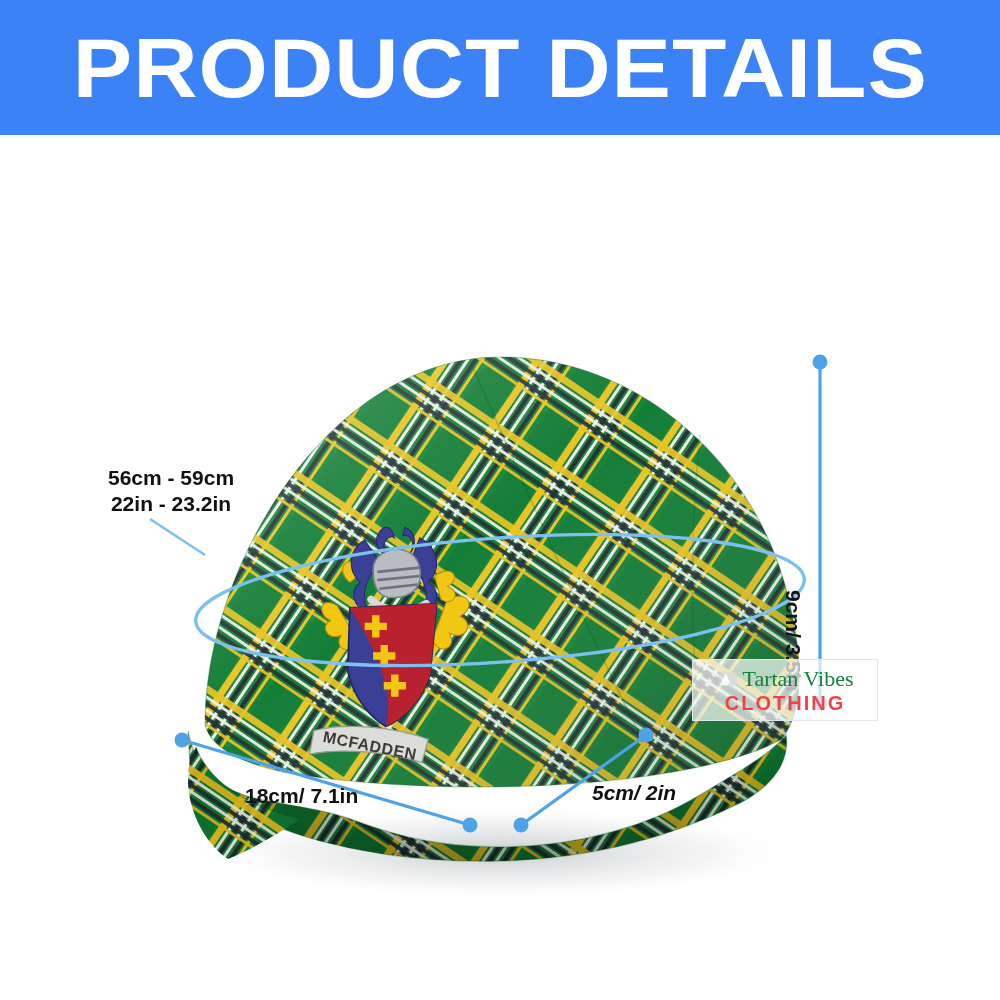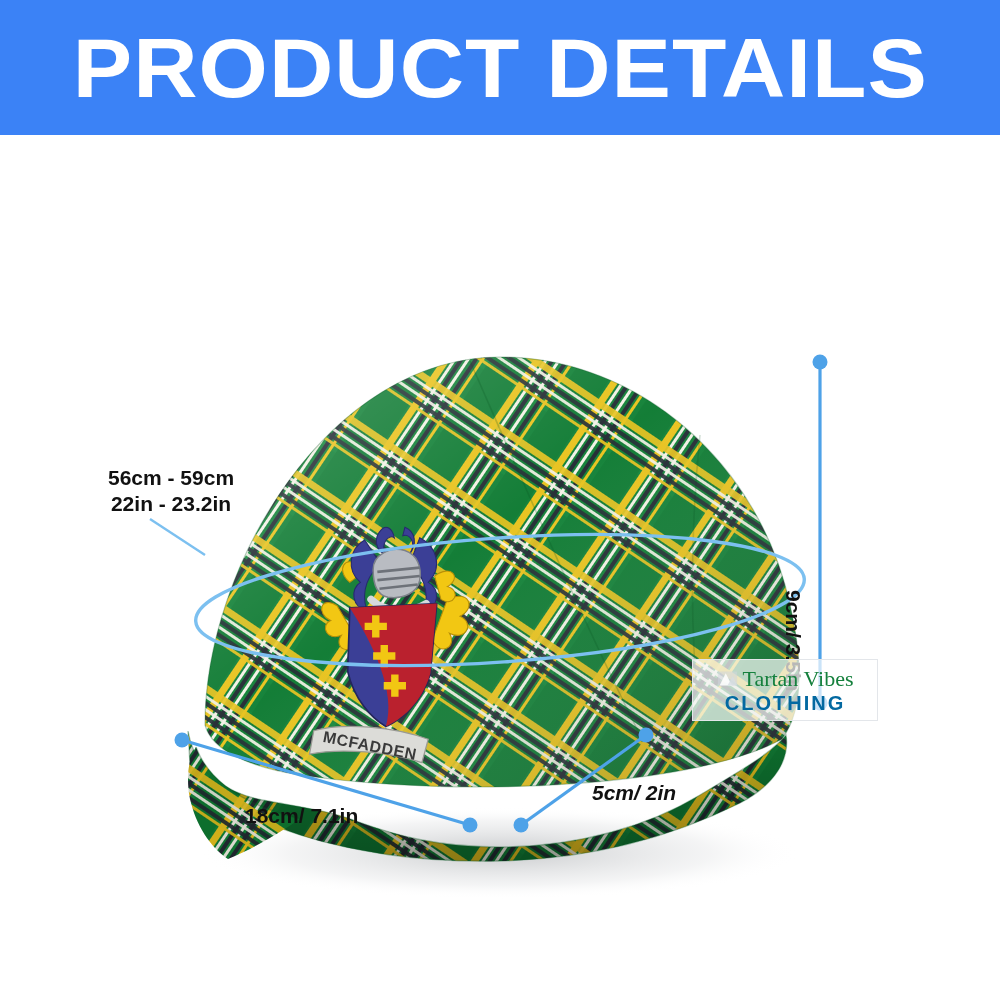--- a/index.html
+++ b/index.html
@@ -43,21 +43,21 @@
     font-family:"Liberation Sans", sans-serif;
     white-space:nowrap;
     line-height:1.22;
   }
   #label-circumference { left:108px; top:330px;text-align:center; }
   #label-height {
     left:806px; top:455px;
     transform:rotate(90deg);
     transform-origin:left top;
   }
-  #label-width  { left:245px; top:668px; }
+  #label-width  { left:245px; top:648px; }
   #label-depth  { left:592px; top:645px;font-style:italic; }
 
   
   .watermark {
     position:absolute;
     left:692px; top:524px;
     width:186px; height:62px;
     border:1px solid #e3e6ea;
     background:rgba(255,255,255,0.70);
     display:flex; flex-direction:column;
@@ -65,21 +65,21 @@
     pointer-events:none;
   }
   .wm-row { display:flex; align-items:center; gap:5px; }
   .wm-mark { width:21px; height:21px; position:relative; flex:0 0 auto; }
   .wm-top {
     font-family:"Liberation Serif", serif;
     font-size:22px; color:#15803d; letter-spacing:0px; line-height:1;
   }
   .wm-bottom {
     font-family:"Liberation Sans", sans-serif;
-    font-size:20px; color:#0369a1; letter-spacing:2px;
+    font-size:20px; color:#ef4444; letter-spacing:2px;
     font-weight:bold; line-height:1; margin-top:3px;
   }
 </style>
 </head>
 <body>
 
 <div id="page">
 
   <div class="header-band">
     <div class="header-title">PRODUCT DETAILS</div>

